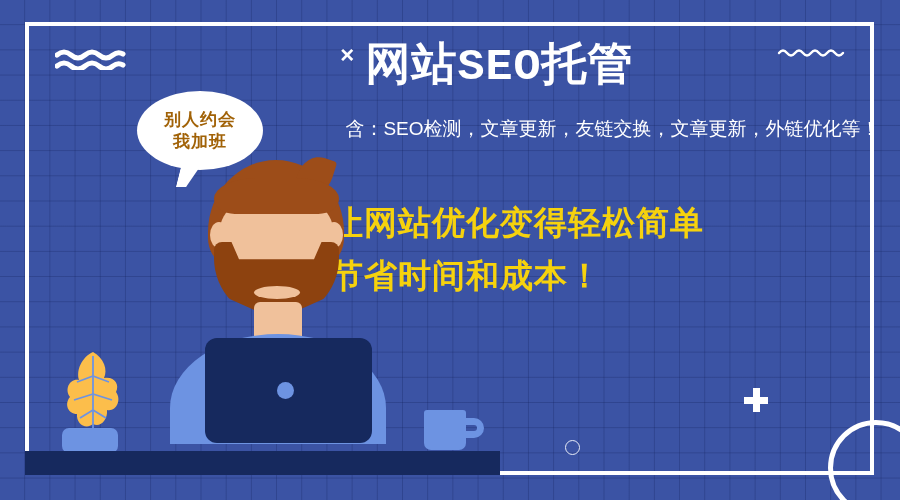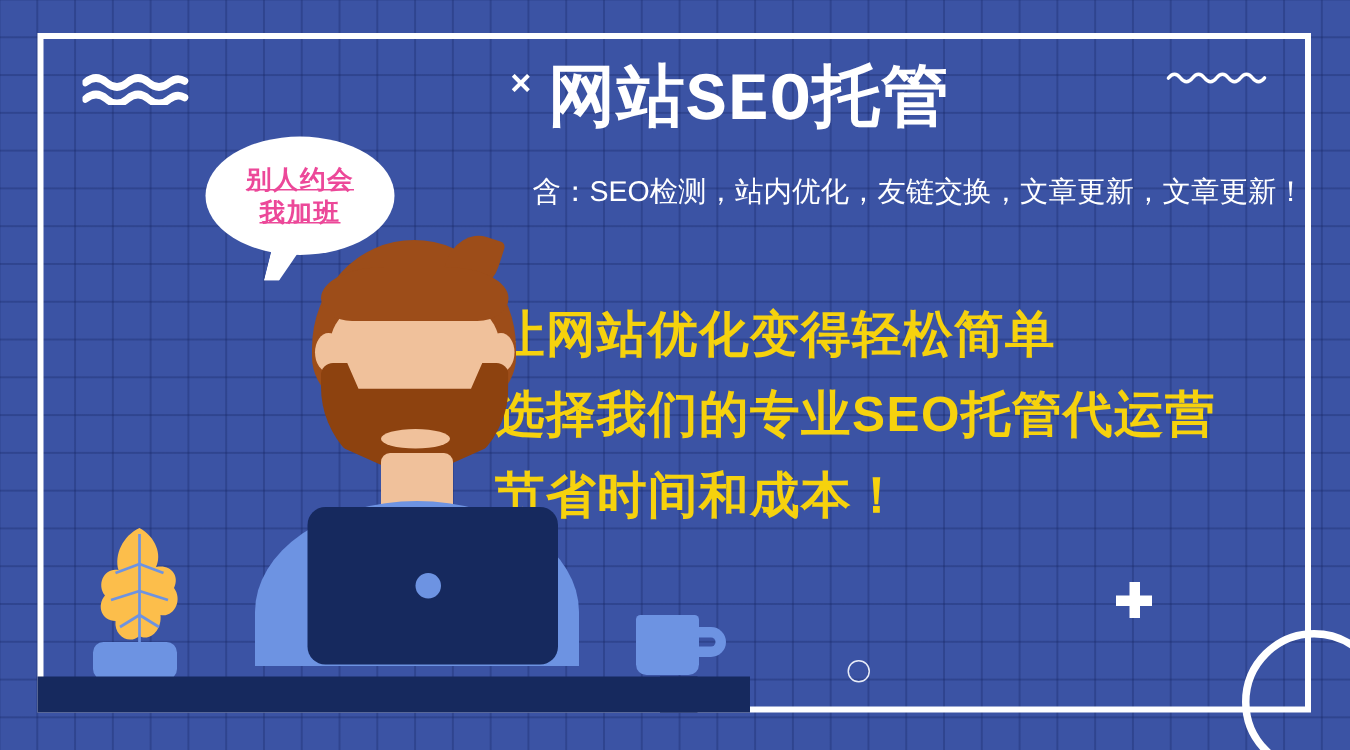--- a/index.html
+++ b/index.html
@@ -65,22 +65,22 @@
   }
   .slogan-line{line-height:1.62;white-space:nowrap;}
 
   
   .bubble{
     position:absolute;left:137px;top:91px;width:126px;height:79px;
     background:#ffffff;border-radius:50% / 50%;
     display:flex;flex-direction:column;align-items:center;justify-content:center;
   }
   .bubble-line{
-    color:#ec4899;font-size:17px;font-weight:bold;line-height:1.28;
-    white-space:nowrap;letter-spacing:1px;text-decoration:underline;
+    color:#a16207;font-size:17px;font-weight:bold;line-height:1.28;
+    white-space:nowrap;letter-spacing:1px;
   }
   .bubble-tail{
     position:absolute;left:180px;top:155px;width:0;height:0;
     border-left:10px solid #ffffff;
     border-right:14px solid transparent;
     border-top:32px solid #ffffff;
     border-bottom:0;
     transform:skewX(-14deg);
     border-radius:0 0 8px 0;
   }
@@ -176,25 +176,24 @@
   </div>
 
   <div class="corner-circle"></div>
   <div class="plus"></div>
   <div class="small-circle"></div>
 
   <div class="headline">
     <span class="x-mark">×</span><span>网站SEO托管</span>
   </div>
 
-  <div class="subhead">含：SEO检测，站内优化，友链交换，文章更新，文章更新！</div>
+  <div class="subhead">含：SEO检测，文章更新，友链交换，文章更新，外链优化等！</div>
 
   <div class="slogan">
     <div class="slogan-line">让网站优化变得轻松简单</div>
-    <div class="slogan-line">选择我们的专业SEO托管代运营</div>
     <div class="slogan-line">节省时间和成本！</div>
   </div>
 
   <div class="bubble-tail"></div>
   <div class="bubble">
     <div class="bubble-line">别人约会</div>
     <div class="bubble-line">我加班</div>
   </div>
 
   <div class="person">

